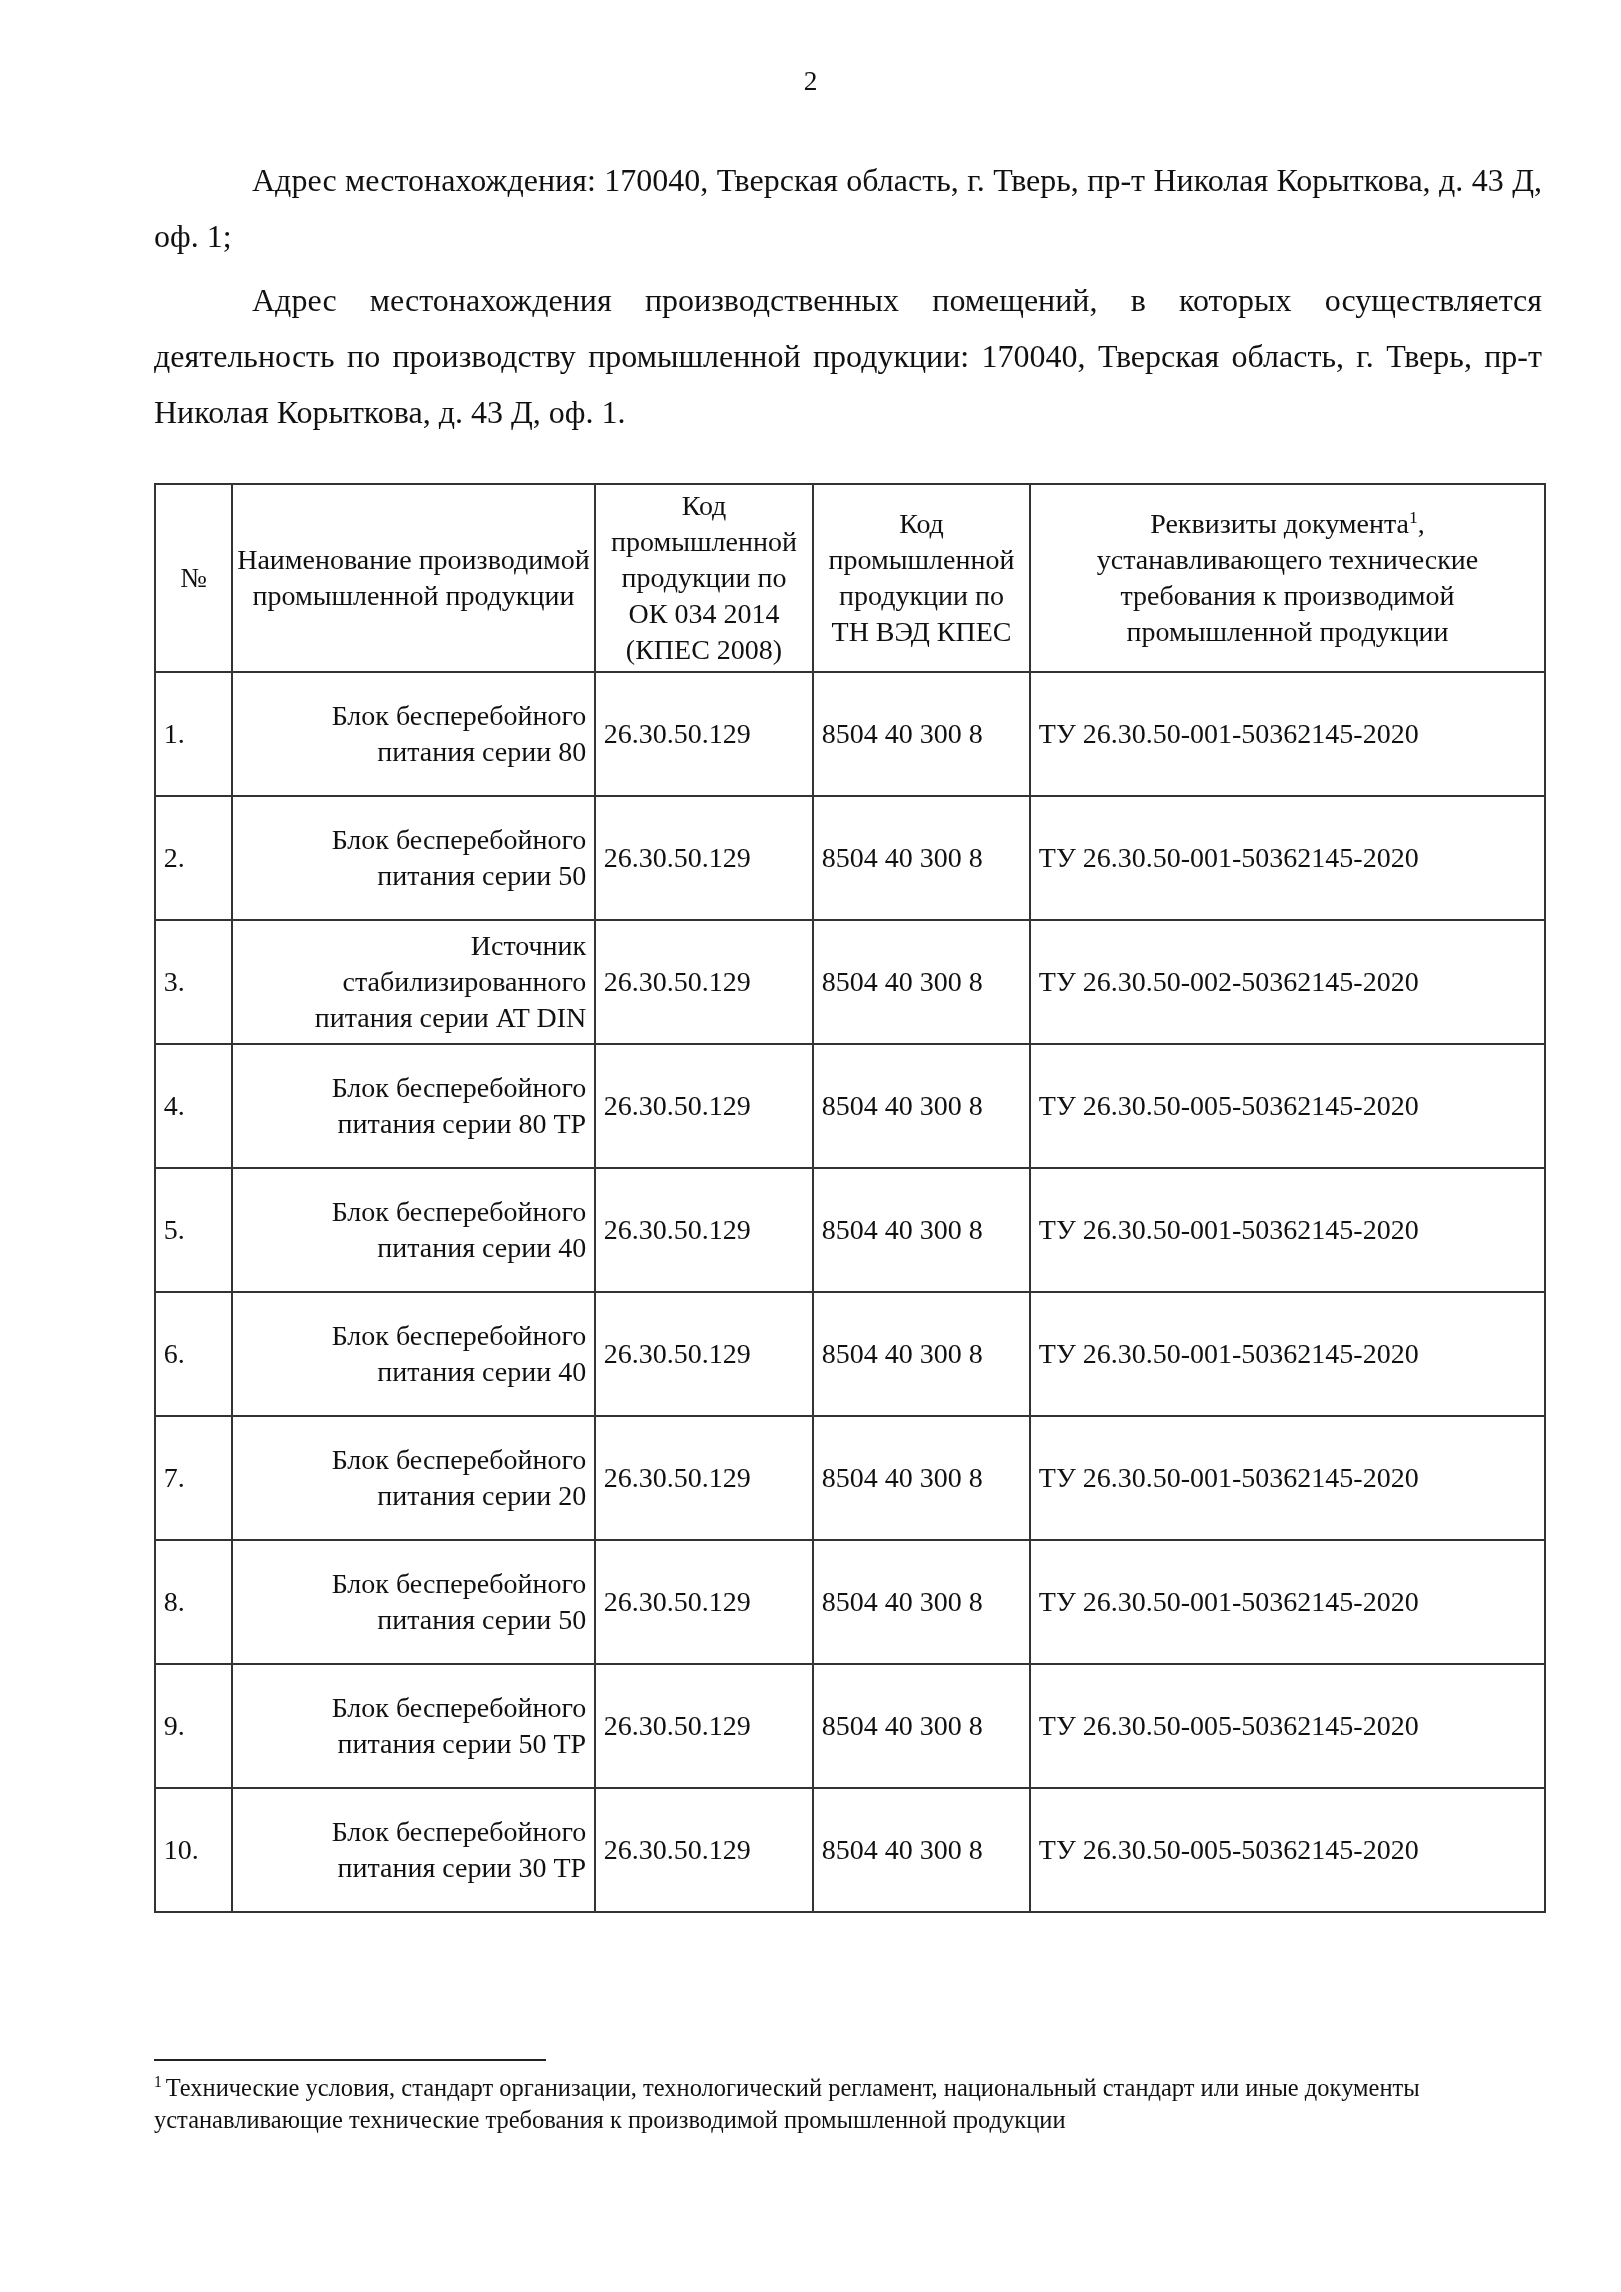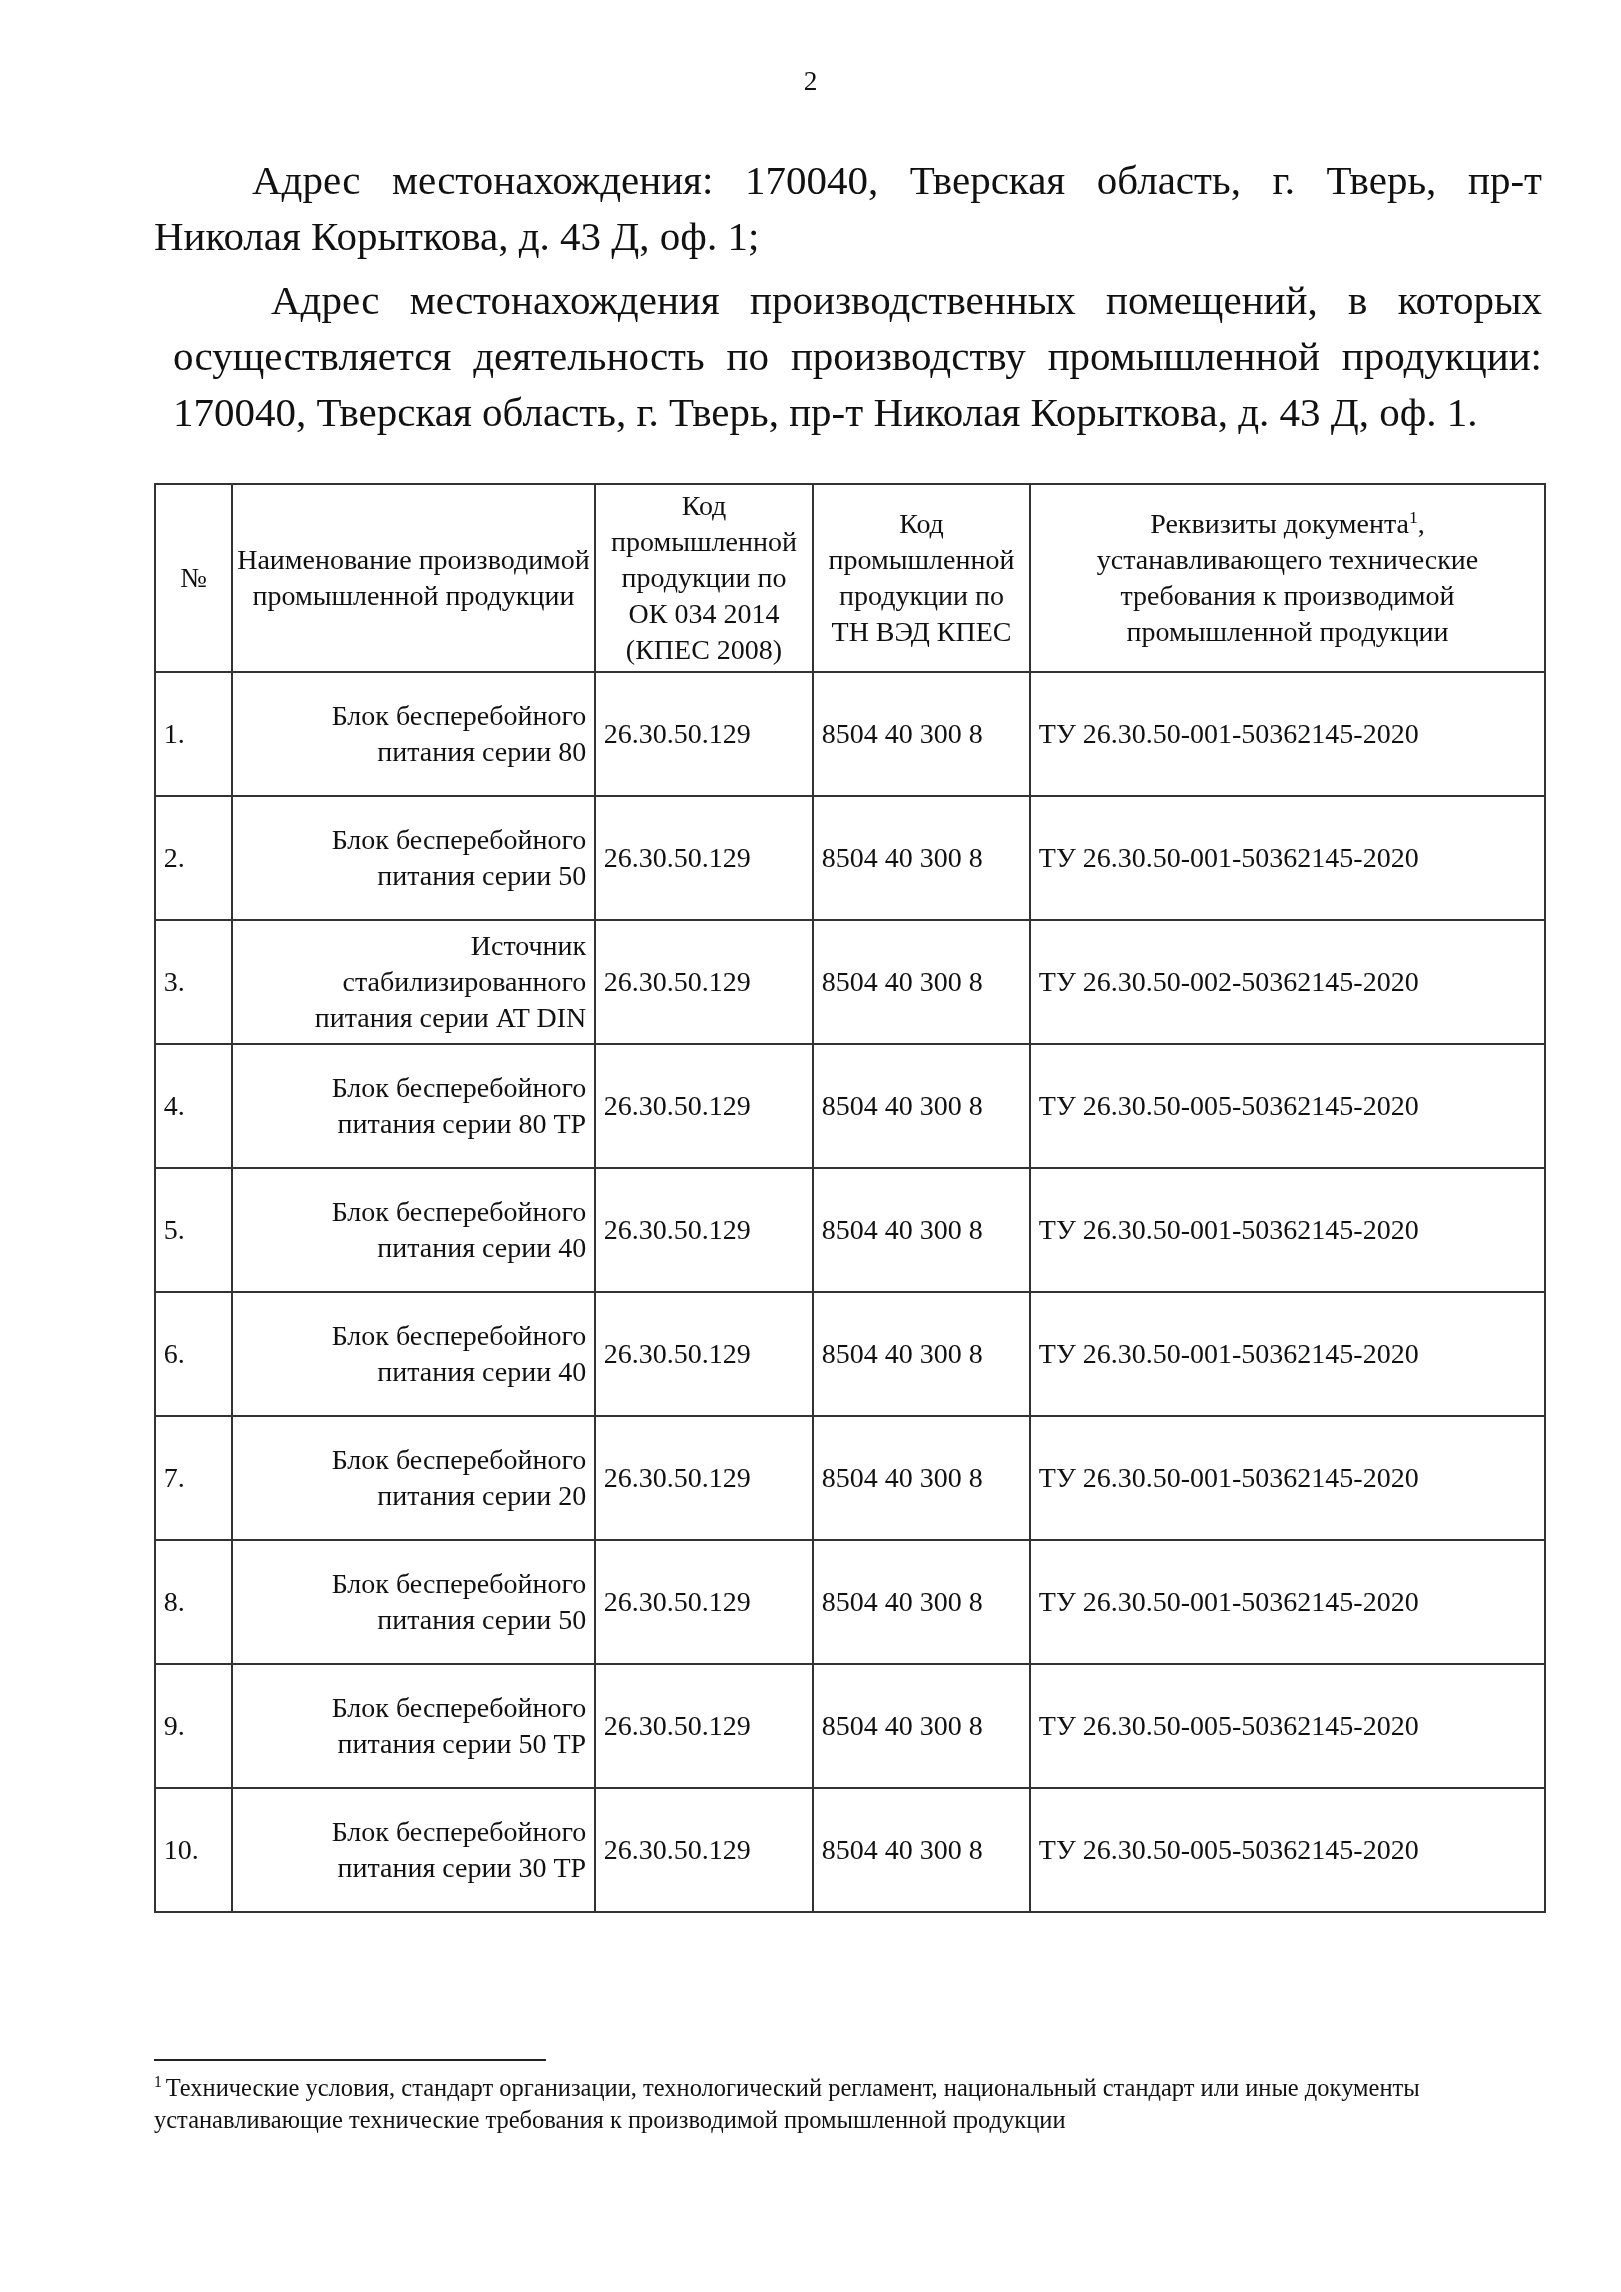--- a/index.html
+++ b/index.html
@@ -22,30 +22,30 @@
       width: 1621px;
       text-align: center;
       font-size: 27.4px;
       line-height: 33px;
     }
     .body-text {
       position: absolute;
       left: 154px;
       width: 1388px;
       top: 152px;
-      font-size: 41px;
+      font-size: 32px;
       line-height: 56px;
     }
     .para {
       margin: 0 0 7.8px 0;
       text-indent: 98px;
       text-align: justify;
       text-align-last: left;
     }
-    .para.p2 { margin-top: 0; margin-left: 19px; }
+    .para.p2 { margin-top: 0; }
     table.products {
       position: absolute;
       left: 154px;
       top: 483px;
       width: 1389px;
       border-collapse: collapse;
       table-layout: fixed;
       font-size: 28px;
       line-height: 36px;
     }

